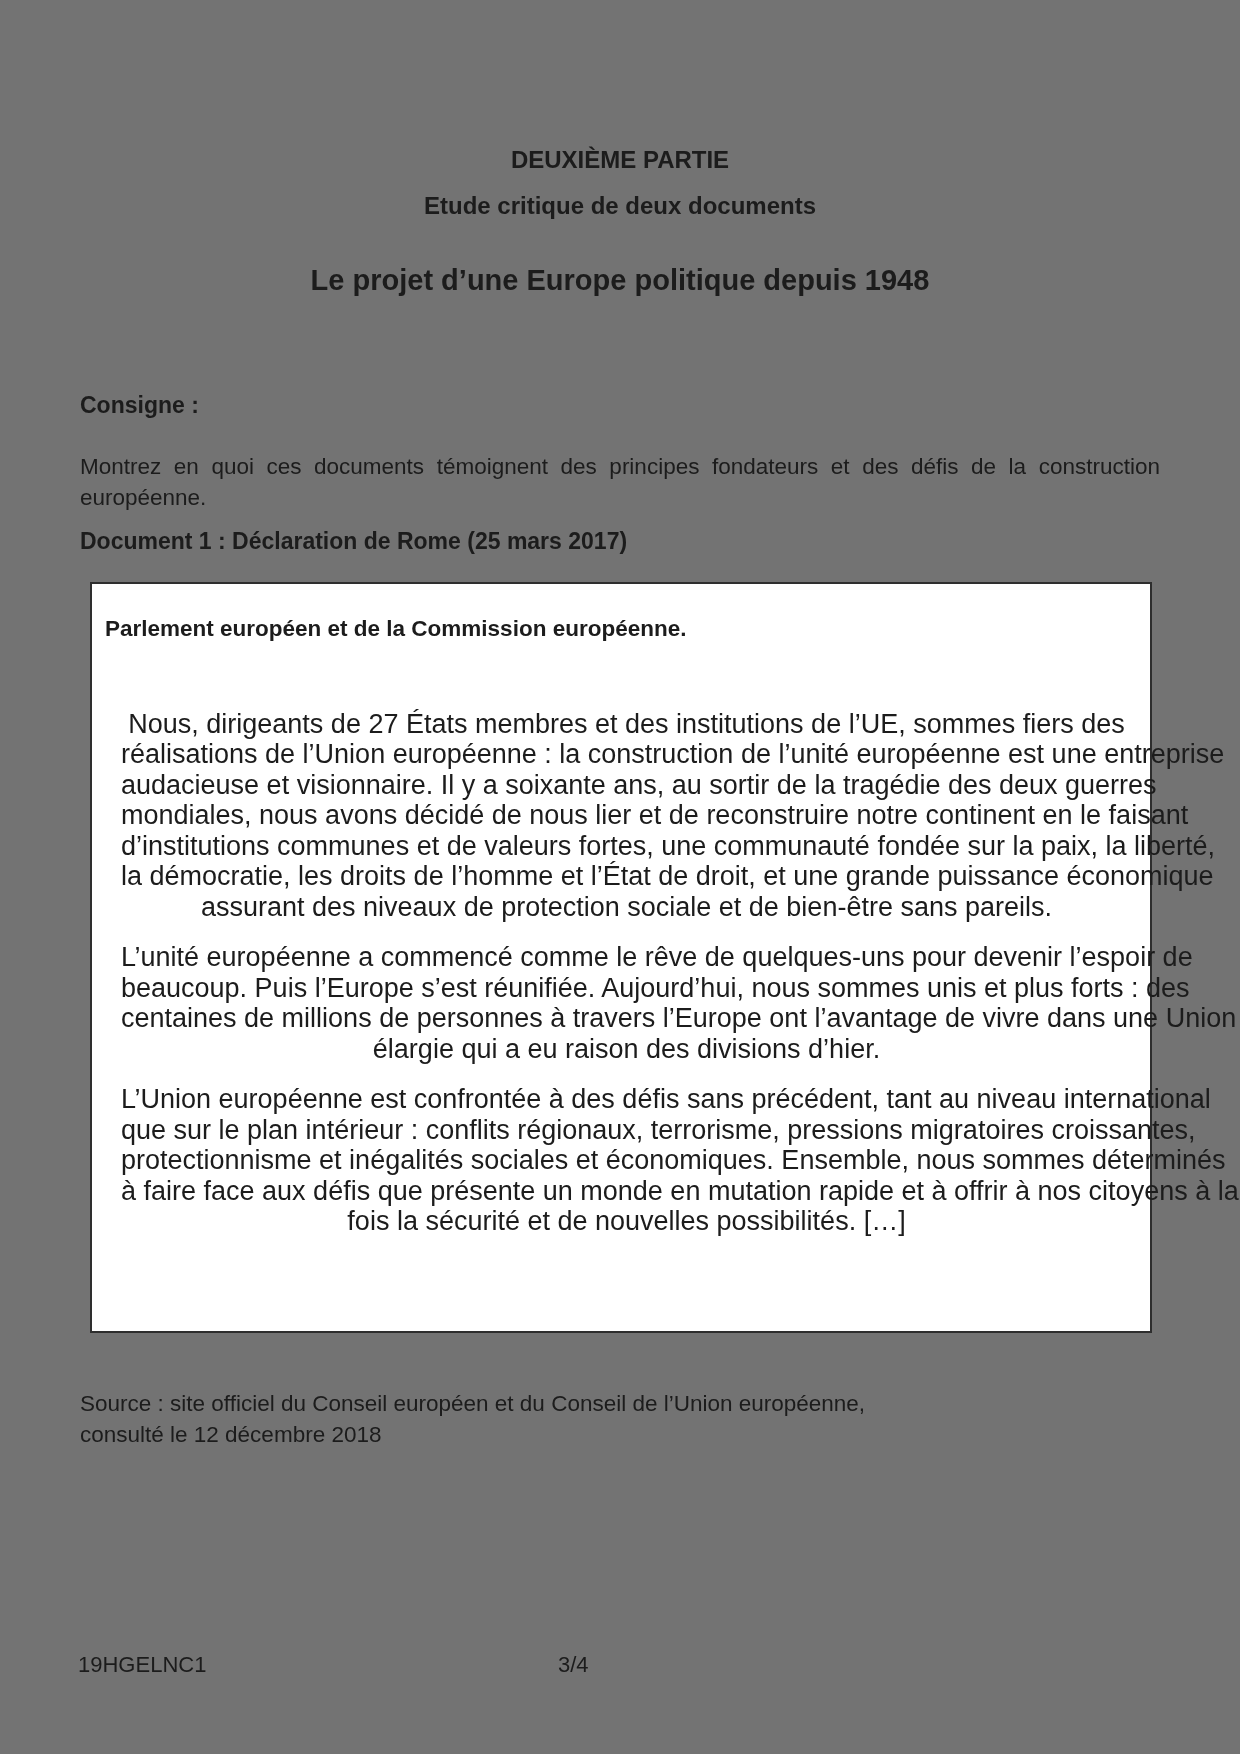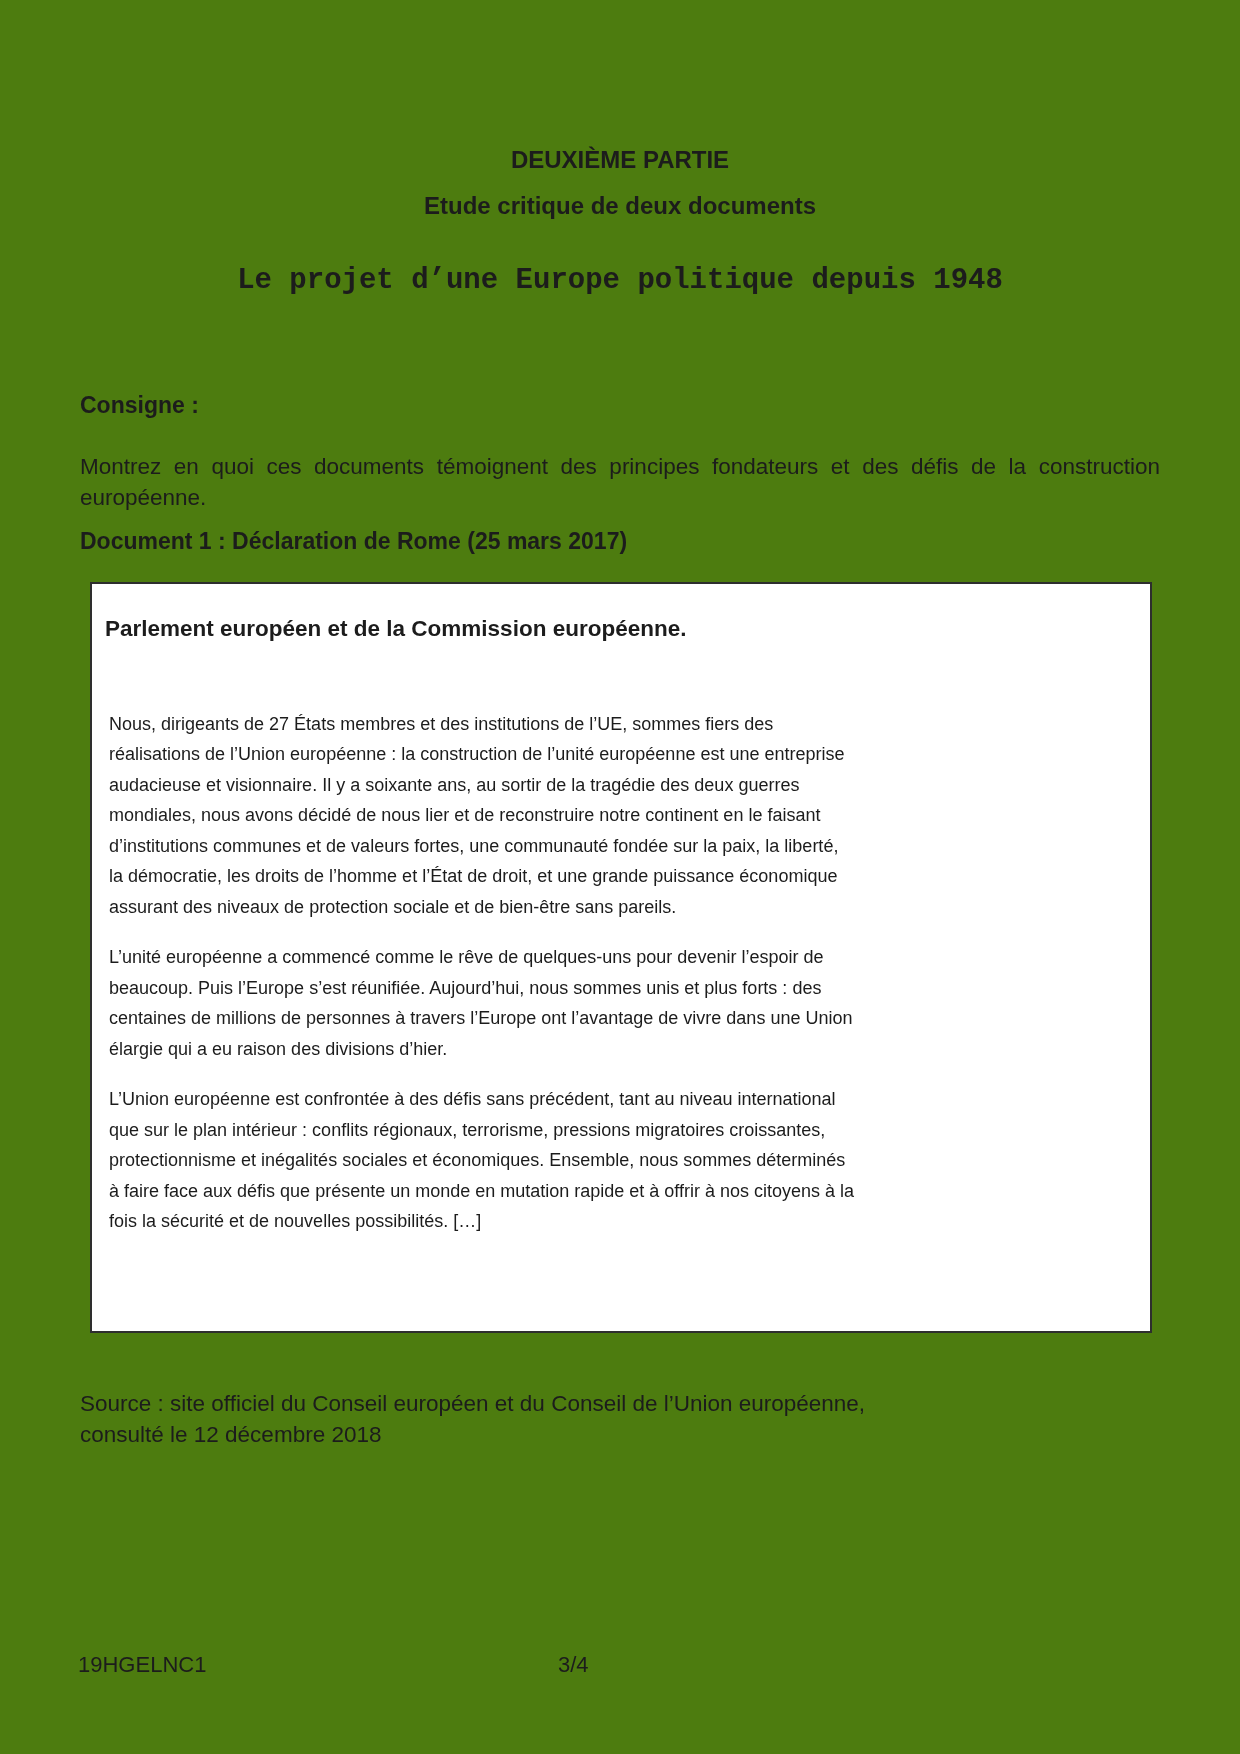--- a/index.html
+++ b/index.html
@@ -1,33 +1,33 @@
 <!DOCTYPE html>
 <html lang="fr"><head>
 <meta charset="utf-8">
 <style>
   html, body { margin: 0; padding: 0; background: #ffffff; }
   .page {
     position: relative;
     width: 1240px;
     height: 1754px;
-    background: #4d7c0f;
+    background: #737373;
     color: #1c1c1c;
     font-family: "Liberation Sans", "DejaVu Sans", sans-serif;
     overflow: hidden;
   }
   .centered-block {
     position: absolute;
     left: 80px;
     width: 1080px;
     text-align: center;
   }
   .part-title   { top: 146px; font-size: 24px; font-weight: bold; }
   .subtitle     { top: 192px; font-size: 24px; font-weight: bold; }
-  .main-title   { top: 264px; font-size: 29px; font-weight: bold; font-family: Liberation Mono, monospace; }
+  .main-title   { top: 264px; font-size: 29px; font-weight: bold; }
   .consigne-label {
     position: absolute; top: 392px; left: 80px;
     font-size: 23px; font-weight: bold;
   }
   .consigne-text {
     position: absolute; top: 445px; left: 80px; width: 1080px;
     font-size: 22.5px; line-height: 31px; text-align: justify; margin-top: 6px;
   }
   .doc-heading {
     position: absolute; top: 528px; left: 80px;
@@ -39,22 +39,23 @@
     box-sizing: border-box;
     border: 2px solid #2e2e2e;
     padding: 30px 18px 0 13px;
     background: #ffffff;
   }
   .box-title {
     font-size: 22.5px; font-weight: bold;
     margin: 0 0 64px 0;
   }
   .box-paragraph {
-    font-size: 18px;
-    margin: 0 0 20px 4px;
+    font-size: 27px;
+    margin: 0 0 20px 16px;
+    text-align: center;
   }
   .box-title .line, .box-paragraph .line {
     line-height: 30.5px;
     white-space: nowrap;
   }
   .source-text {
     position: absolute; top: 1388px; left: 80px;
     font-size: 22.5px;
   }
   .source-text .line { line-height: 31px; white-space: nowrap; }

